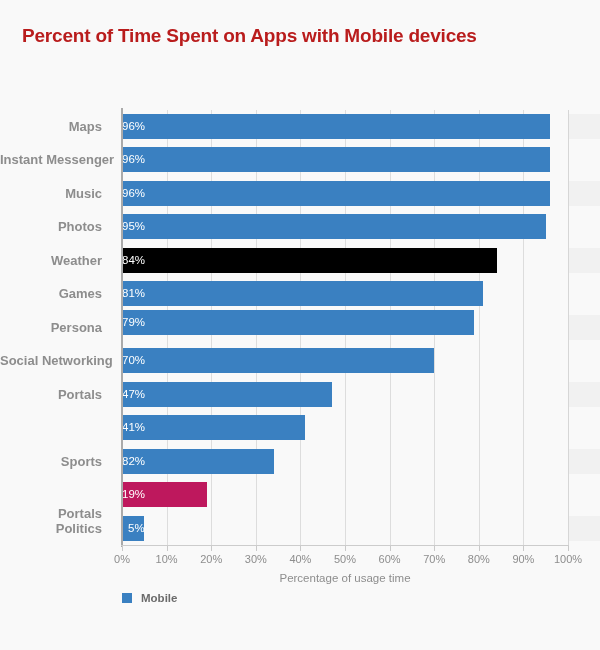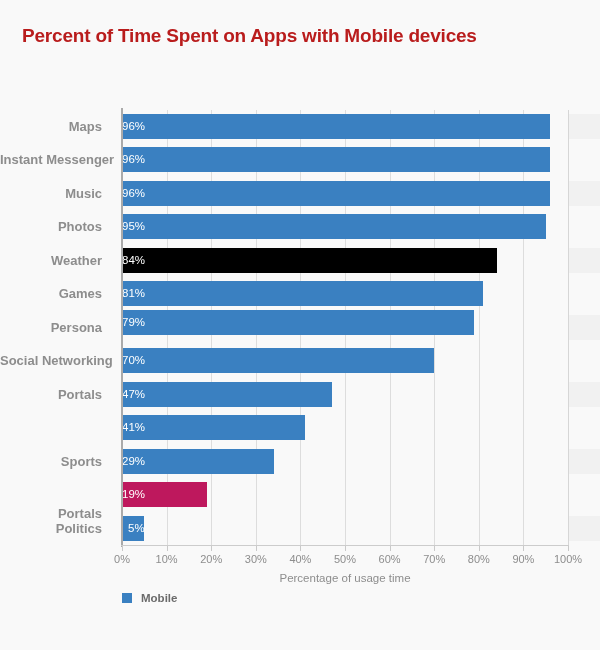--- a/index.html
+++ b/index.html
@@ -265,21 +265,21 @@
             <div class="bar-label inside-center">47%</div>
           </div>
         </div>
         <div class="row" style="top: 301.154px; width: 446px;">
           <div class="bar" style="width: 182.86px; background: rgb(58, 128, 193);">
             <div class="bar-label inside-center">41%</div>
           </div>
         </div>
         <div class="row" style="top: 334.615px; width: 446px;">
           <div class="bar" style="width: 151.64px; background: rgb(58, 128, 193);">
-            <div class="bar-label inside-center">29%</div>
+            <div class="bar-label inside-center">82%</div>
           </div>
         </div>
         <div class="row" style="top: 368.077px; width: 446px;">
           <div class="bar" style="width: 84.74px; background: #be185d;">
             <div class="bar-label inside-center">19%</div>
           </div>
         </div>
         <div class="row" style="top: 401.538px; width: 446px;">
           <div class="bar" style="width: 22.3px; background: rgb(58, 128, 193);">
             <div class="bar-label inside-left">5%</div>

